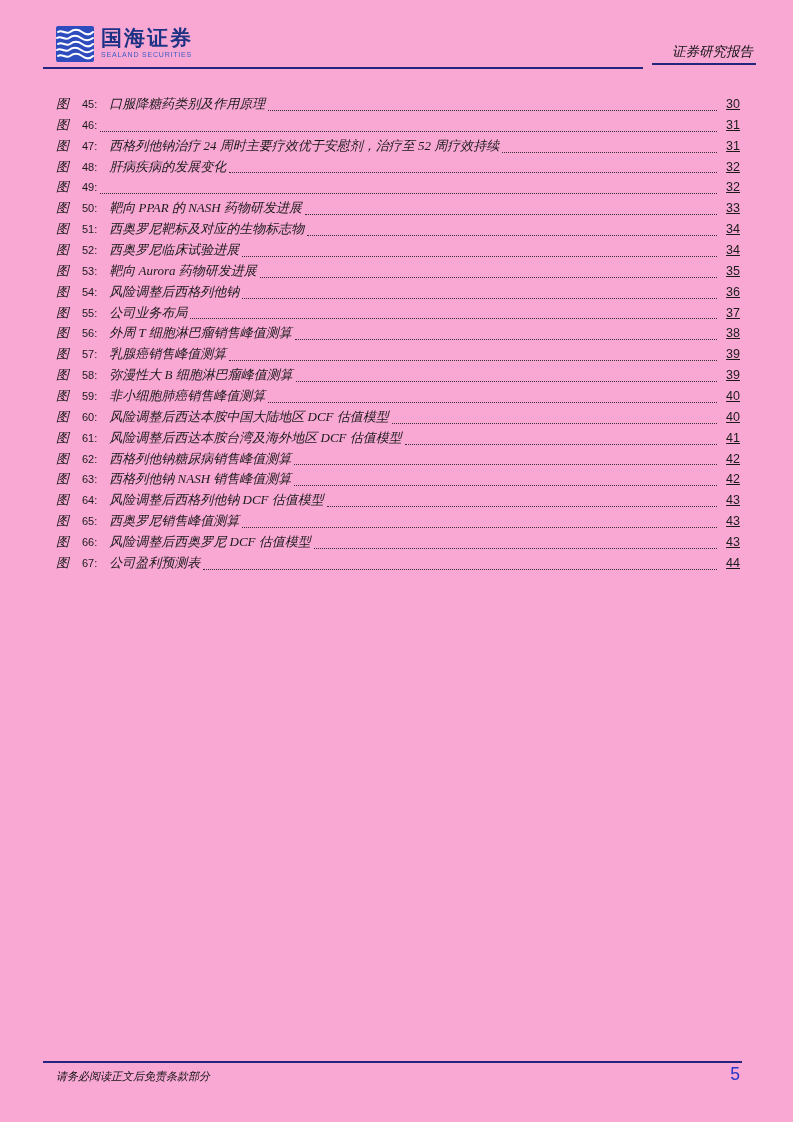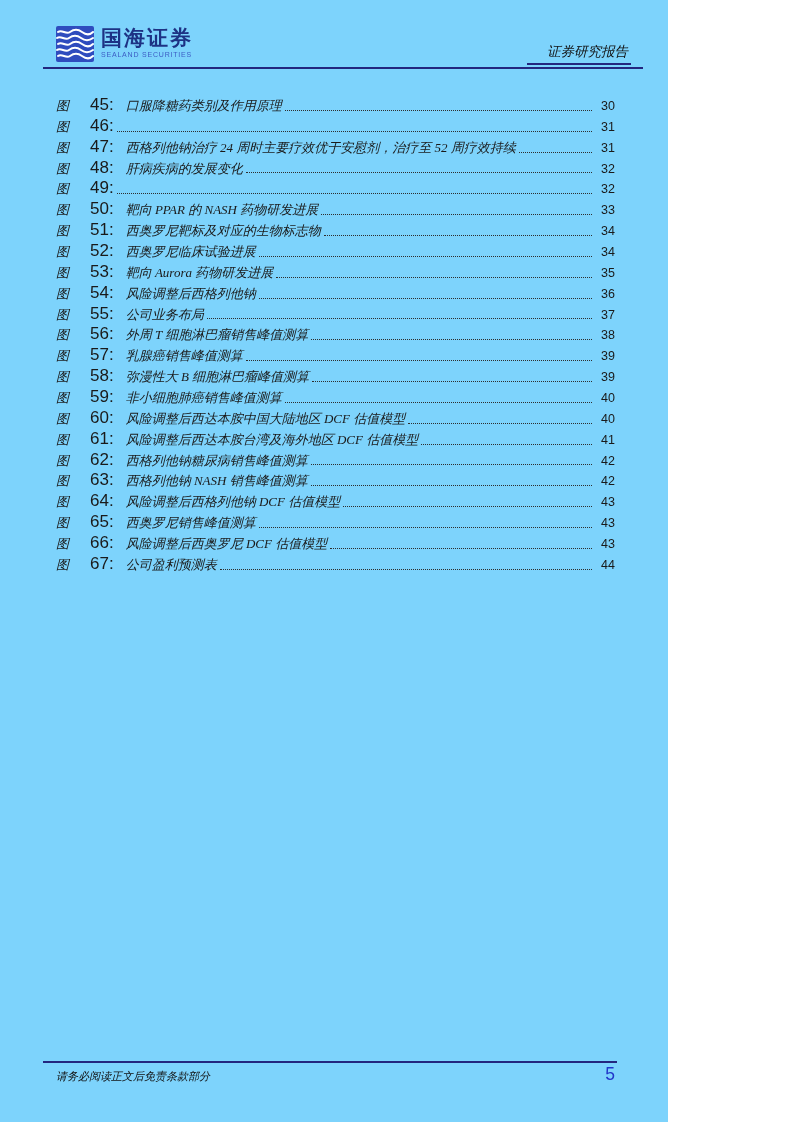--- a/index.html
+++ b/index.html
@@ -7,22 +7,22 @@
     --logo-icon-blue:#2f4cbe;
     --logo-text-blue:#1d3284;
     --logo-en-blue:#3b5cc4;
     --page-number-blue:#2236c9;
     --body-text:#1a1a1a;
   }
   *{box-sizing:border-box;margin:0;padding:0;}
   html,body{background:#ffffff;}
   .page{
     position:relative;
-    width:668px;height:1122px;
-    background:#7dd3fc;
+    width:793px;height:1122px;
+    background:#f9a8d4;
     overflow:hidden;
     font-family:"Liberation Serif","DejaVu Serif",serif;
     color:var(--body-text);
   }
   
   .logo{position:absolute;left:56px;top:26px;display:flex;align-items:flex-start;}
   .logo-icon{display:block;width:38px;height:36px;}
   .logo-text{margin-left:7px;}
   .logo-cn{
     font-family:"Liberation Sans","DejaVu Sans",sans-serif;
@@ -48,32 +48,32 @@
   }
   
   .toc{position:absolute;left:56px;right:53px;top:95px;}
   .toc-row{
     display:flex;align-items:baseline;
     height:20.87px;white-space:nowrap;
   }
   .fig-word{font-style:italic;font-size:13px;}
   .fig-no{
     font-family:"Liberation Sans","DejaVu Sans",sans-serif;
-    font-size:17px;margin-left:21px;
+    font-size:11px;margin-left:13px;
   }
   .fig-title{font-style:italic;font-size:13px;margin-left:12px;}
   .leader{
     flex:1 1 auto;min-width:12px;height:0;
     border-bottom:1.8px dotted #2e2e2e;
     align-self:flex-end;
     margin:0 1px 5px 3px;
   }
   .fig-page{
     font-family:"Liberation Sans","DejaVu Sans",sans-serif;
-    font-size:12.5px;width:22px;text-align:right;flex:0 0 auto;
+    font-size:12.5px;width:22px;text-align:right;flex:0 0 auto;text-decoration:underline;
   }
   
   .footer-rule{
     position:absolute;left:43px;right:51px;top:1061px;height:2px;
     background:var(--rule-navy);
   }
   .disclaimer{
     position:absolute;left:56px;top:1069px;
     font-style:italic;font-size:11px;color:#111;
   }

